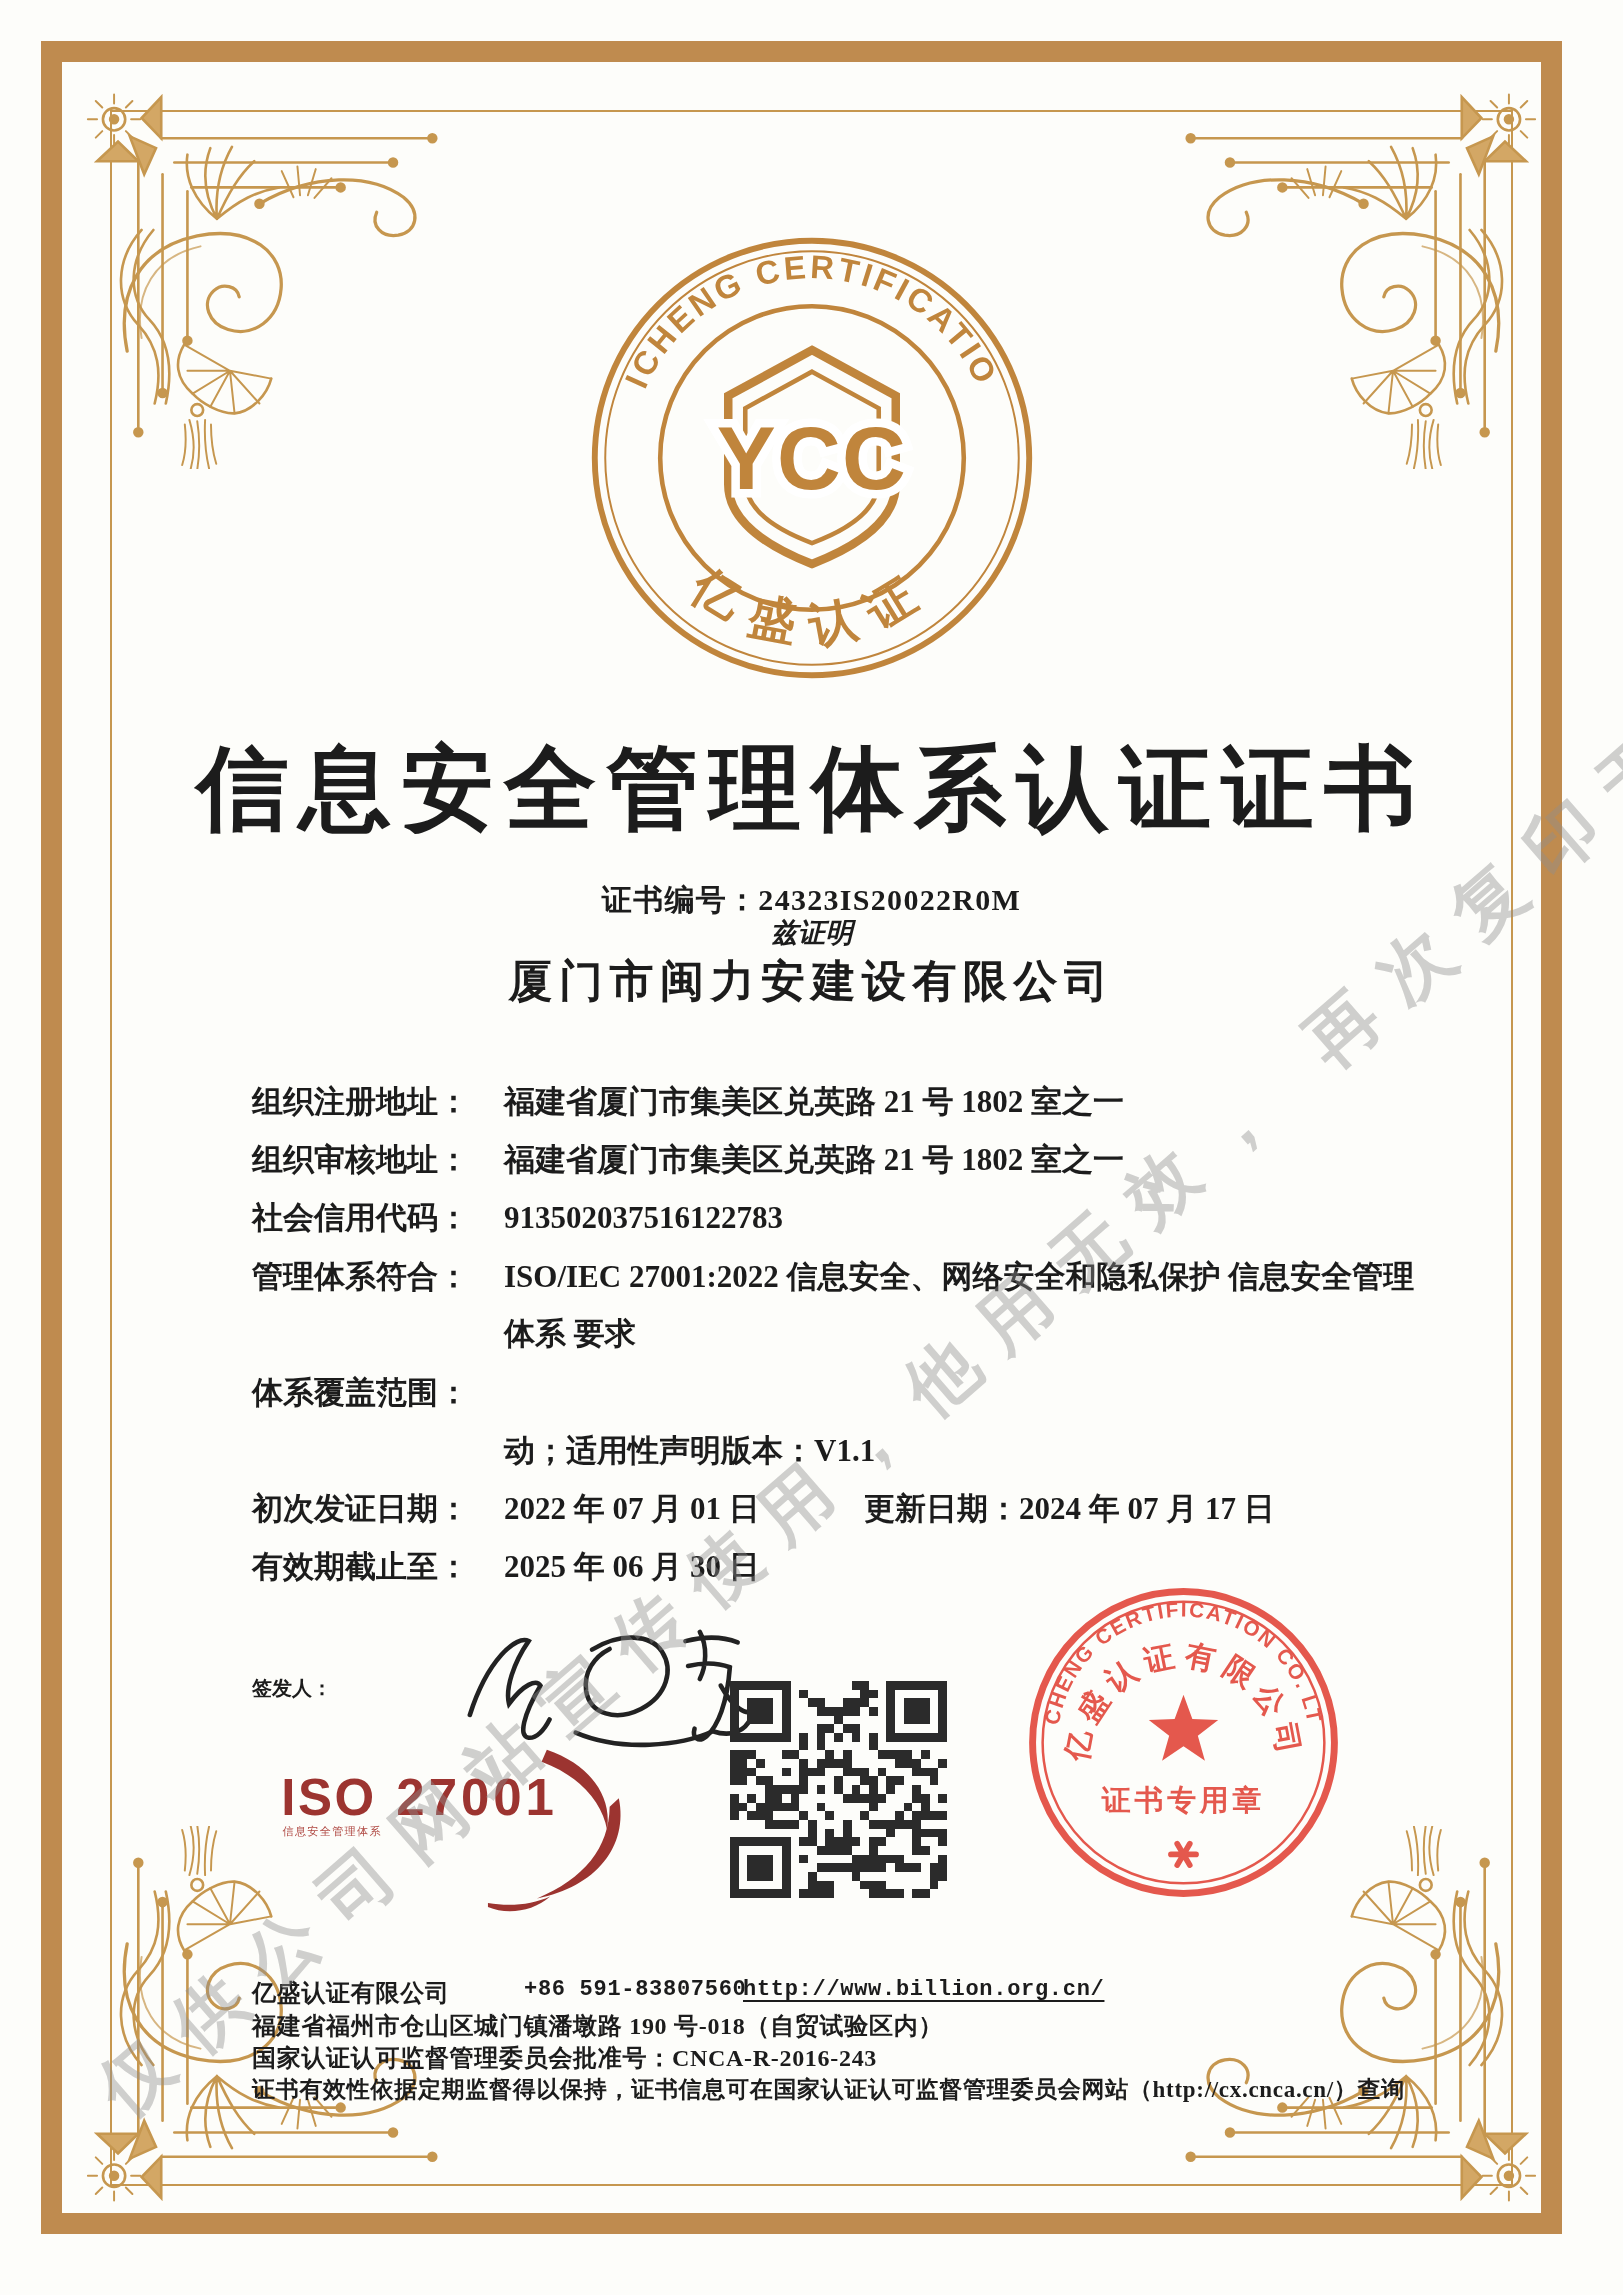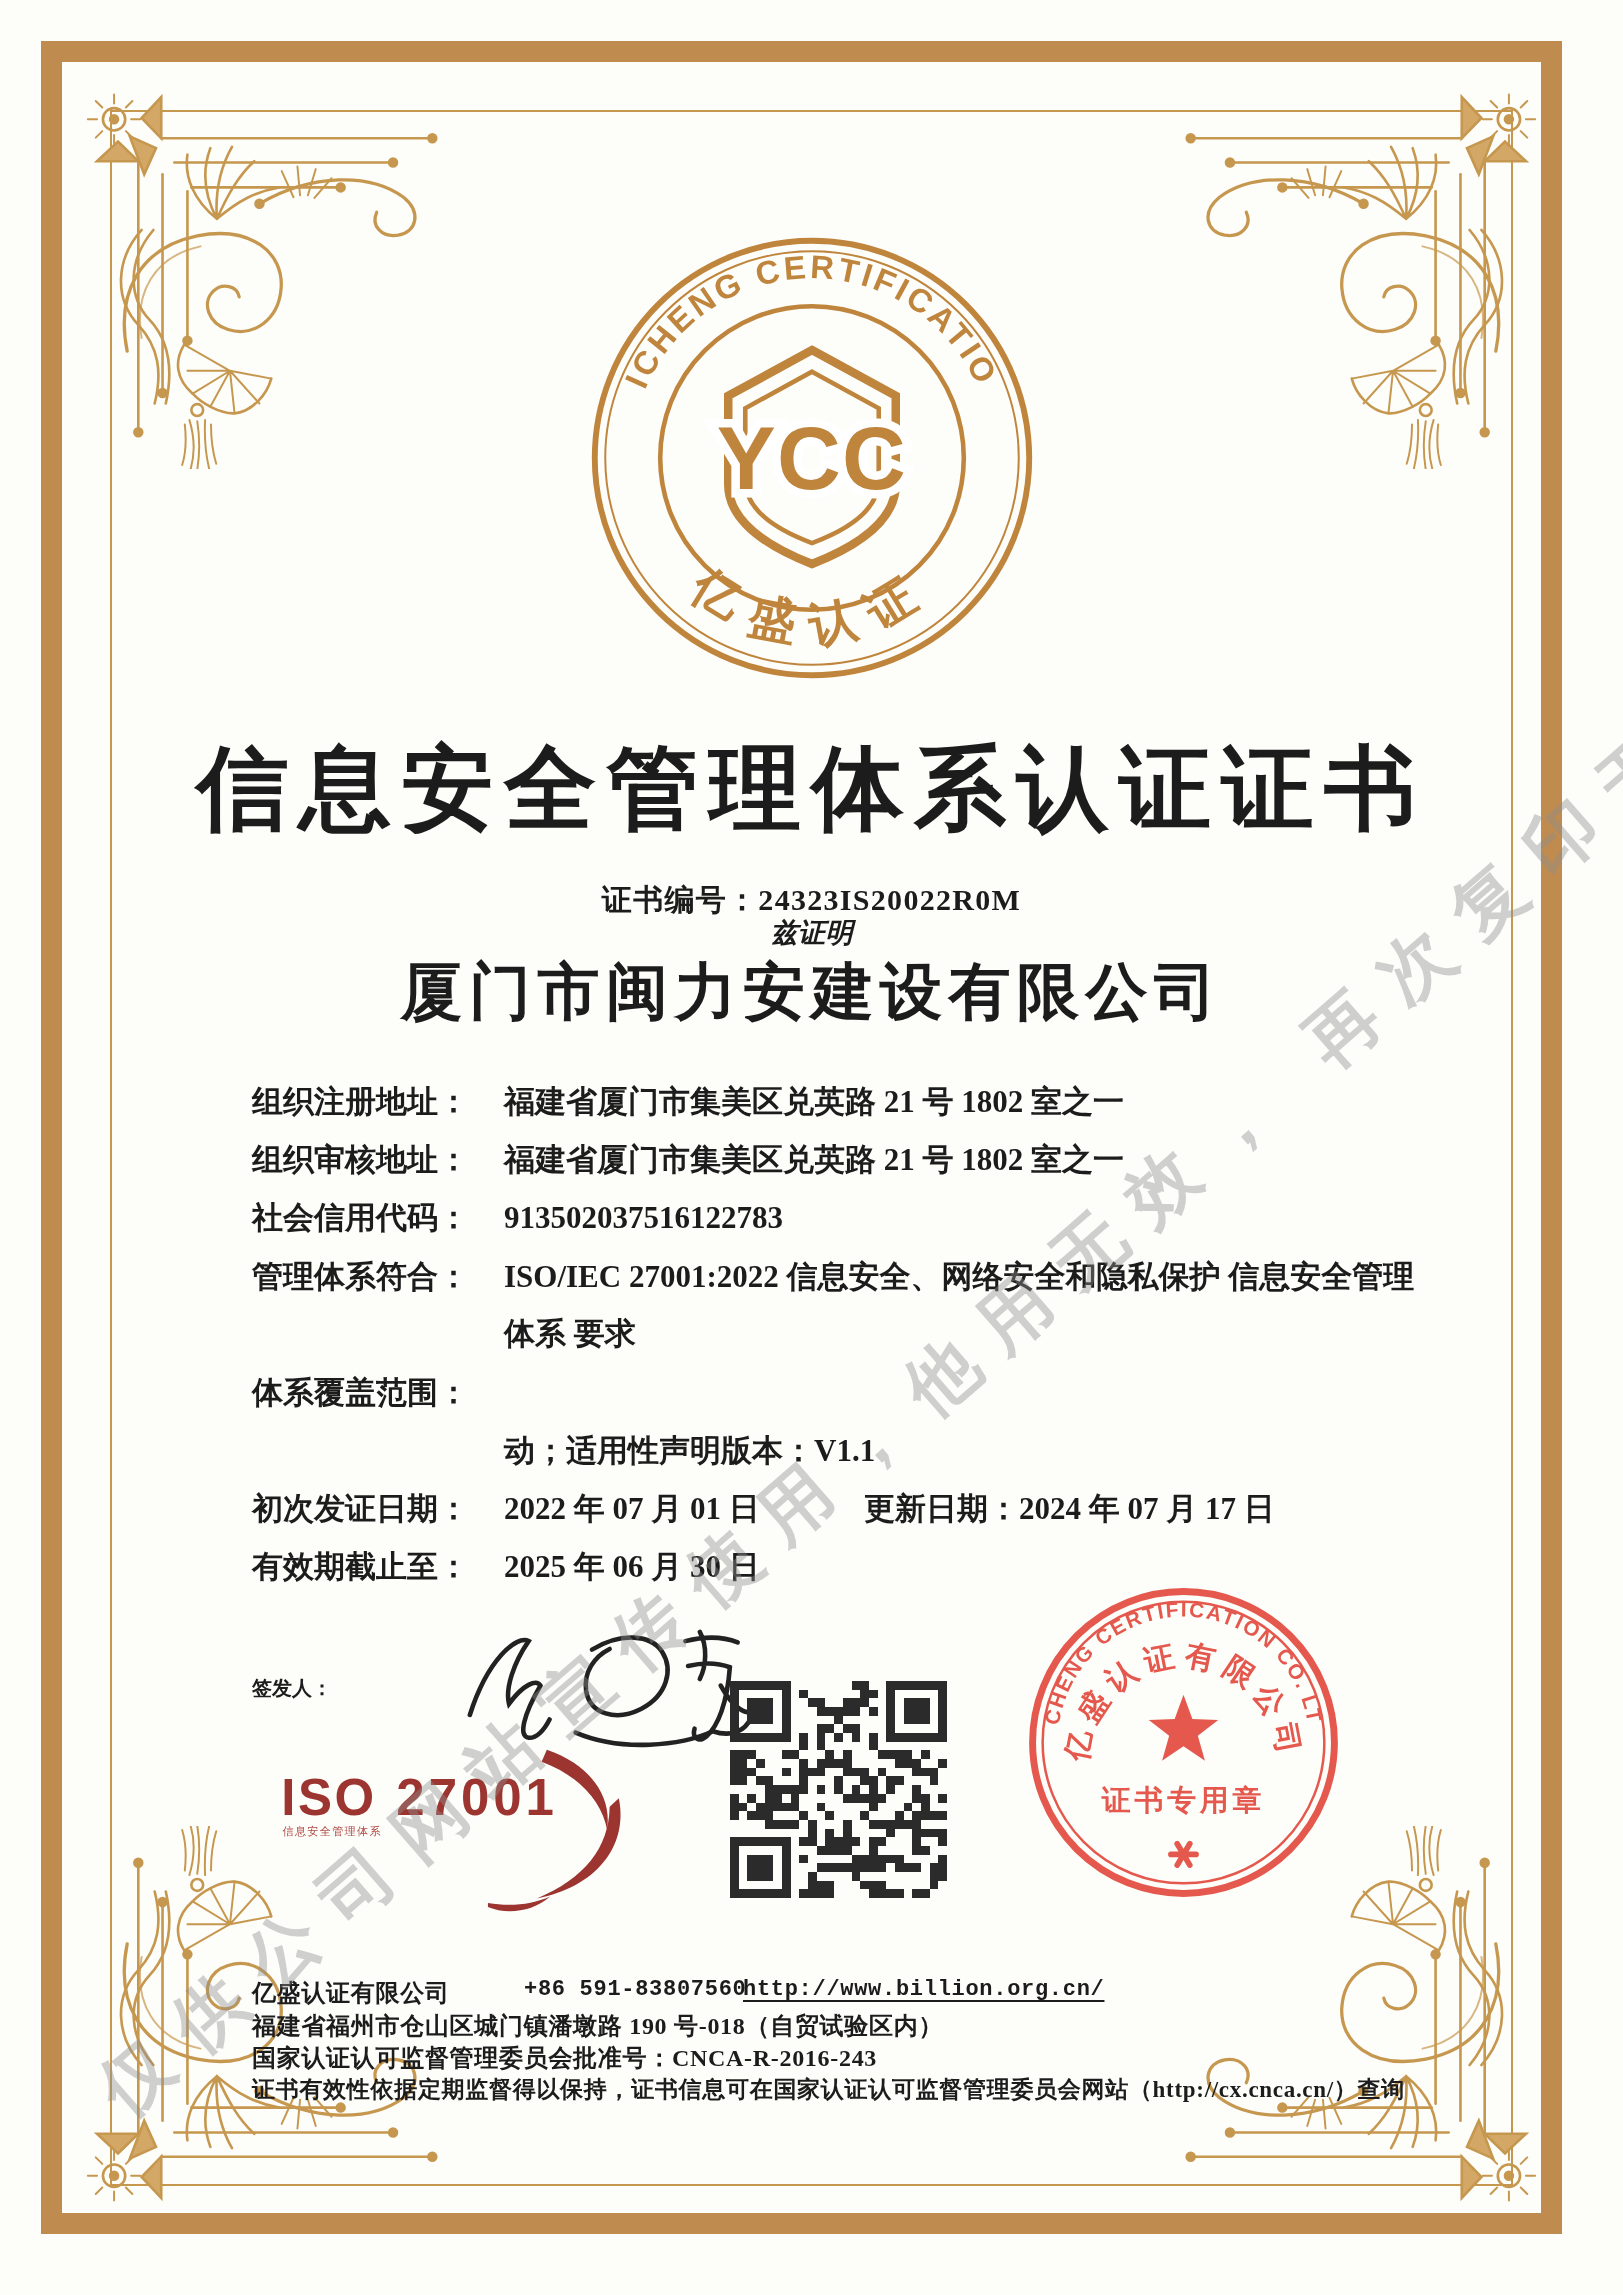--- a/index.html
+++ b/index.html
@@ -29,21 +29,21 @@
   
   .logo{position:absolute;left:583px;top:229px;width:458px;height:458px;}
   
   .title{position:absolute;left:0;top:743px;width:100%;text-align:center;
          font-size:92px;font-weight:900;letter-spacing:10.5px;line-height:1;}
   .certno{position:absolute;left:0;top:880px;width:100%;text-align:center;
           font-size:30px;font-weight:700;letter-spacing:1.3px;}
   .attest{position:absolute;left:0;top:915px;width:100%;text-align:center;
           font-size:27.5px;font-weight:700;font-style:italic;}
   .company{position:absolute;left:0;top:957px;width:100%;text-align:center;
-           font-size:62px;font-weight:800;letter-spacing:6.5px;line-height:1.15;}
+           font-size:44px;font-weight:800;letter-spacing:6.5px;line-height:1.15;}
   
   .frow{position:absolute;left:0;width:1505px;height:46px;font-size:31px;font-weight:700;line-height:1;}
   .frow .lbl{position:absolute;left:252px;}
   .frow .val{position:absolute;left:504px;white-space:nowrap;}
   .frow .extra{position:absolute;left:864px;white-space:nowrap;}
   
   .issuer{position:absolute;left:252px;top:1675px;font-size:20px;font-weight:700;}
   .sig{position:absolute;left:425px;top:1581px;width:334px;height:196px;}
   .qr{position:absolute;left:730px;top:1681px;width:217px;height:217px;
       display:grid;grid-template-columns:repeat(25,1fr);grid-template-rows:repeat(25,1fr);}

